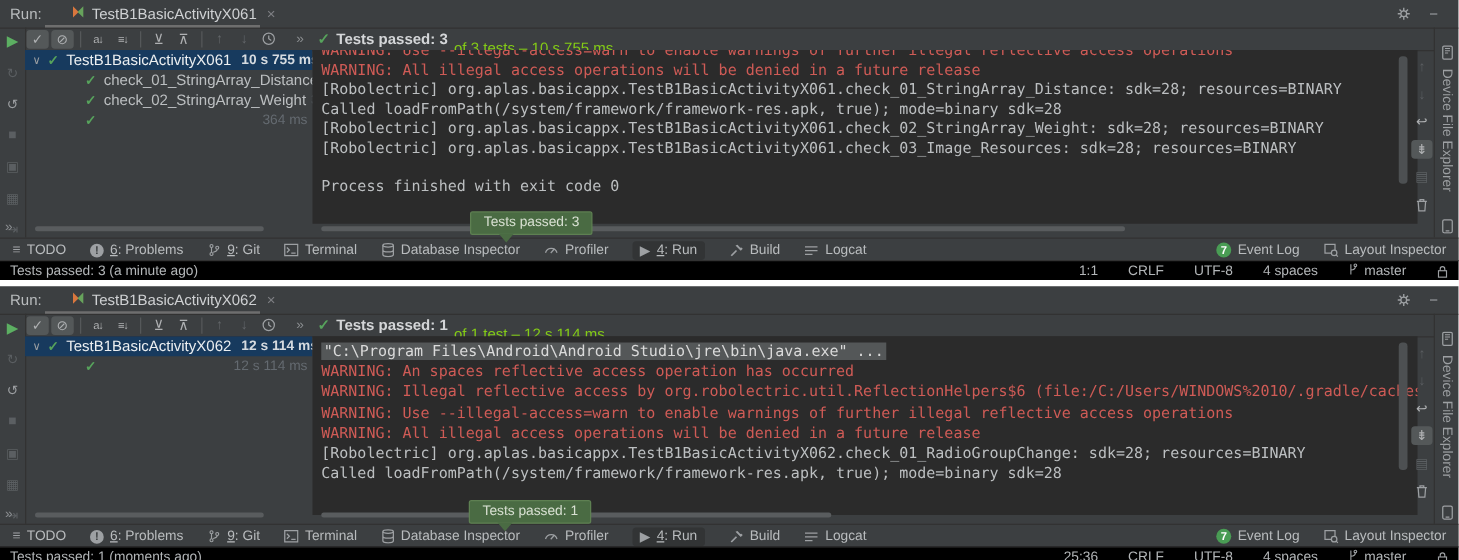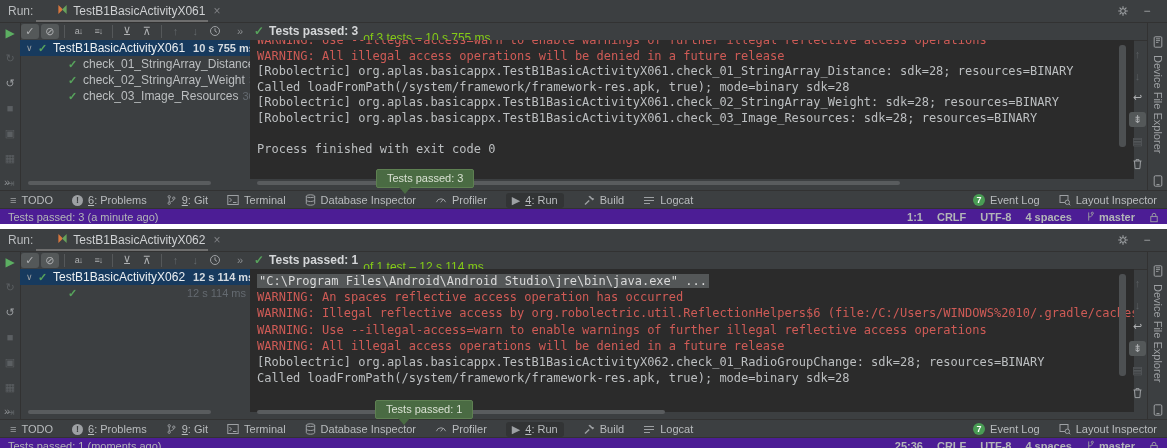--- a/index.html
+++ b/index.html
@@ -91,24 +91,24 @@
   .fitem.active{background:#323435;border-radius:3px;padding:1px 6px;}
   .mn{text-decoration:underline;}
   .fright{margin-left:auto;display:flex;align-items:center;gap:19px;}
   .badge{display:inline-block;width:12px;height:12px;border-radius:50%;background:#499c54;color:#fff;
          font-size:9px;line-height:12px;text-align:center;font-weight:bold;}
   .ficon{display:flex;align-items:center;color:#9da0a3;font-size:11px;}
   .pcirc{display:inline-block;width:11px;height:11px;border-radius:50%;background:#9da0a3;color:#3c3f41;
          font-style:normal;font-weight:bold;font-size:9px;line-height:11px;text-align:center;}
 
   
-  .statusrow{position:absolute;top:208px;left:0;right:0;height:16px;background:#4c1d95;border-top:1px solid #323232;
+  .statusrow{position:absolute;top:208px;left:0;right:0;height:16px;background:#000000;border-top:1px solid #323232;
              display:flex;align-items:center;font-size:11px;color:#b3b6b8;}
   .smsg{margin-left:8px;white-space:nowrap;}
-  .sright{position:absolute;right:8px;display:flex;align-items:center;gap:14px;white-space:nowrap;font-weight:bold;}
+  .sright{position:absolute;right:8px;display:flex;align-items:center;gap:24px;white-space:nowrap;}
   .sright .seg{display:flex;align-items:center;gap:4px;}
 
   
   .tooltip{position:absolute;z-index:10;background:#4a6b43;border:1px solid #5e8052;border-radius:2px;
            color:#d8e0d2;font-size:11px;padding:2px 10px 3px 10px;white-space:nowrap;}
   .tt1{left:376px;top:169px;}
   .tt2{left:375px;top:171px;}
   .ttarrow{position:absolute;left:22px;bottom:-7px;width:0;height:0;border-left:6px solid transparent;
            border-right:6px solid transparent;border-top:7px solid #4a6b43;}
 </style>
@@ -204,21 +204,20 @@
 
           <span class="tick">✓</span>
           <span class="tlabel">check_02_StringArray_Weight</span>
 
           <span class="tdur">327 ms</span>
         </div>
 
         <div class="trow child">
 
           <span class="tick">✓</span>
-          <span class="tlabel">check_03_Image_Resources</span>
 
           <span class="tdur">364 ms</span>
         </div>
       </div>
 
     <div class="console">
 
         <div class="cline warn clip"><span class="ctext">WARNING: Use --illegal-access=warn to enable warnings of further illegal reflective access operations</span></div>
 
         <div class="cline warn"><span class="ctext">WARNING: All illegal access operations will be denied in a future release</span></div>

